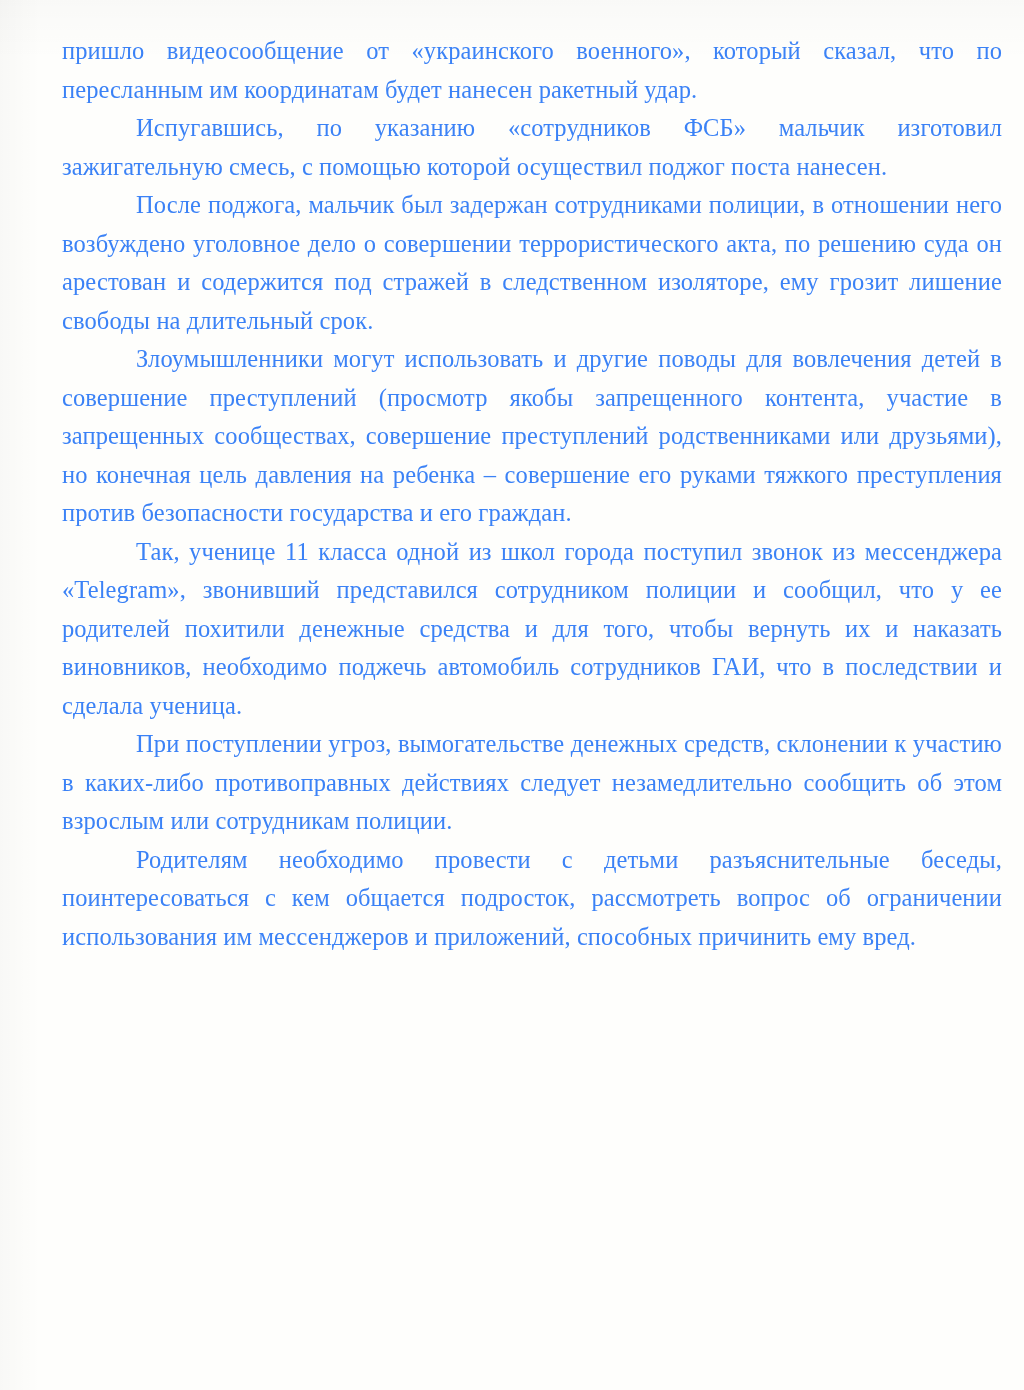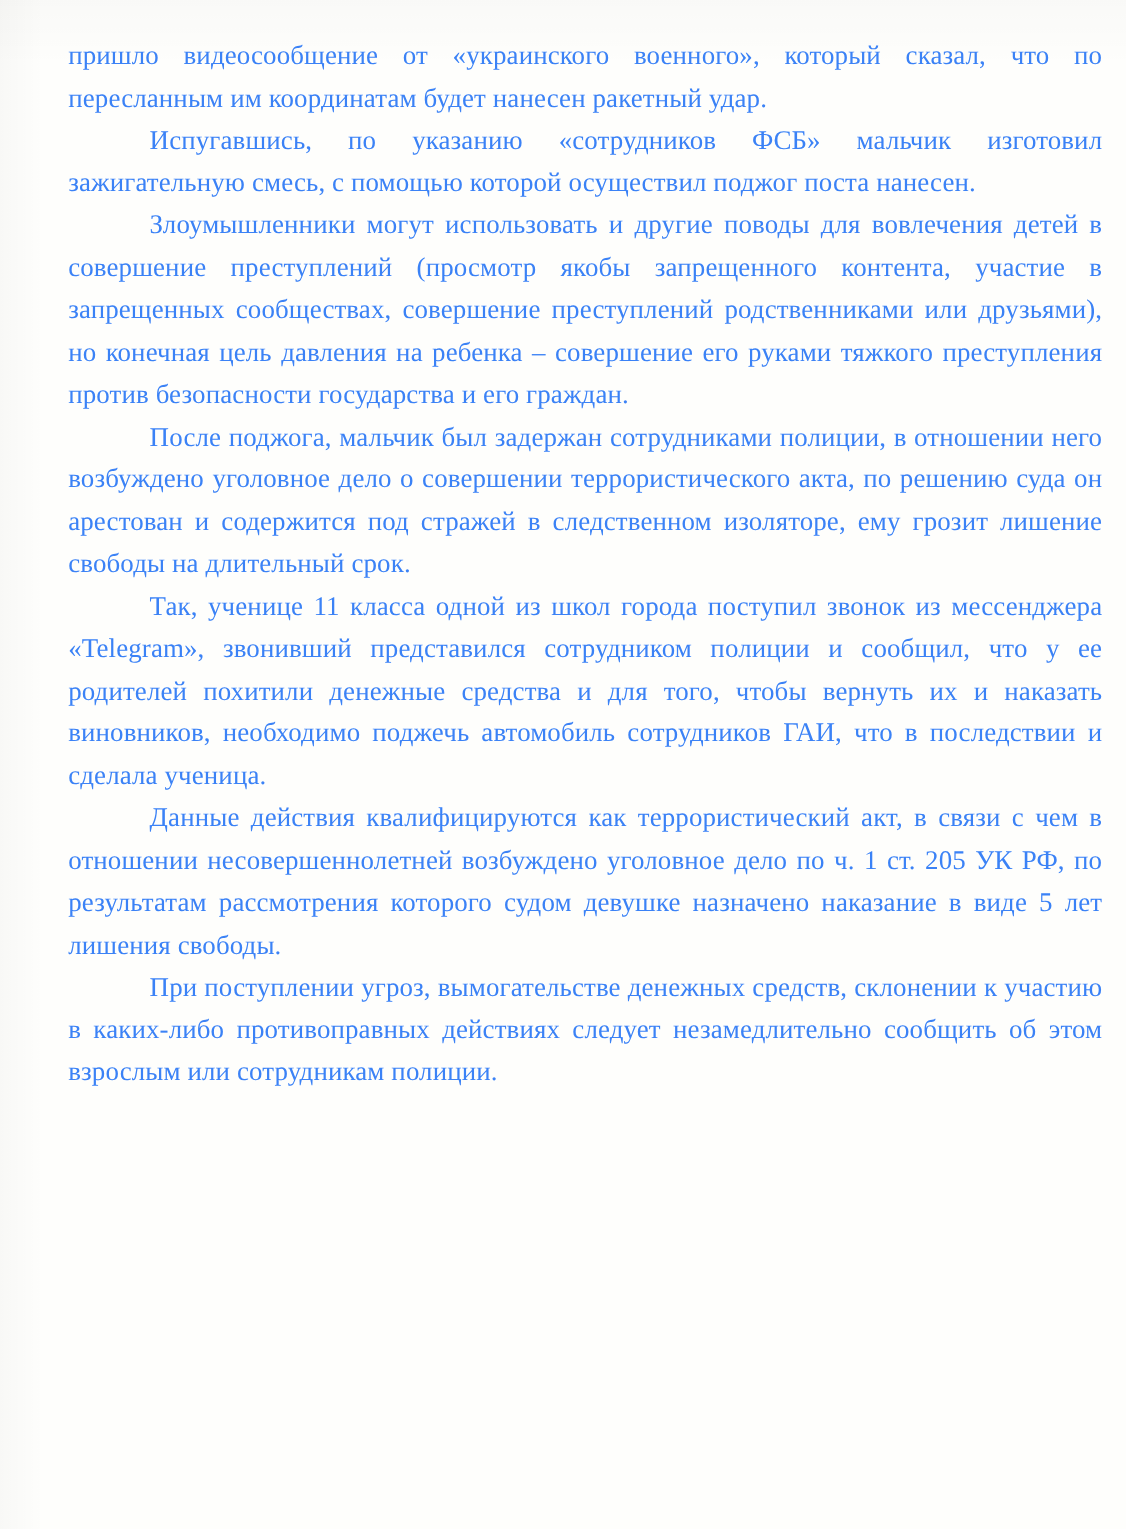--- a/index.html
+++ b/index.html
@@ -56,19 +56,19 @@
 </style>
 </head>
 <body>
 
 <div class="page">
   <div class="paper-tint"></div>
 
   <div class="text-body">
     <p class="para no-indent">пришло видеосообщение от «украинского военного», который сказал, что по пересланным им координатам будет нанесен ракетный удар.</p>
     <p class="para">Испугавшись, по указанию «сотрудников ФСБ» мальчик изготовил зажигательную смесь, с помощью которой осуществил поджог поста нанесен.</p>
+    <p class="para">После поджога, мальчик был задержан сотрудниками полиции, в отношении него возбуждено уголовное дело о совершении террористического акта, по решению суда он арестован и содержится под стражей в следственном изоляторе, ему грозит лишение свободы на длительный срок.</p>
     <p class="para">Злоумышленники могут использовать и другие поводы для вовлечения детей в совершение преступлений (просмотр якобы запрещенного контента, участие в запрещенных сообществах, совершение преступлений родственниками или друзьями), но конечная цель давления на ребенка – совершение его руками тяжкого преступления против безопасности государства и его граждан.</p>
-    <p class="para">После поджога, мальчик был задержан сотрудниками полиции, в отношении него возбуждено уголовное дело о совершении террористического акта, по решению суда он арестован и содержится под стражей в следственном изоляторе, ему грозит лишение свободы на длительный срок.</p>
     <p class="para">Так, ученице 11 класса одной из школ города поступил звонок из мессенджера «Telegram», звонивший представился сотрудником полиции и сообщил, что у ее родителей похитили денежные средства и для того, чтобы вернуть их и наказать виновников, необходимо поджечь автомобиль сотрудников ГАИ, что в последствии и сделала ученица.</p>
-    <p class="para">Данные действия квалифицируются как террористический акт, в связи с чем в отношении несовершеннолетней возбуждено уголовное дело по ч. 1 ст. 205 УК РФ, по результатам рассмотрения которого судом девушке назначено наказание в виде 5 лет лишения свободы.</p>
     <p class="para">При поступлении угроз, вымогательстве денежных средств, склонении к участию в каких-либо противоправных действиях следует незамедлительно сообщить об этом взрослым или сотрудникам полиции.</p>
+    <p class="para">Родителям необходимо провести с детьми разъяснительные беседы, поинтересоваться с кем общается подросток, рассмотреть вопрос об ограничении использования им мессенджеров и приложений, способных причинить ему вред.</p>
   </div>
 </div>
 
 </body></html>

